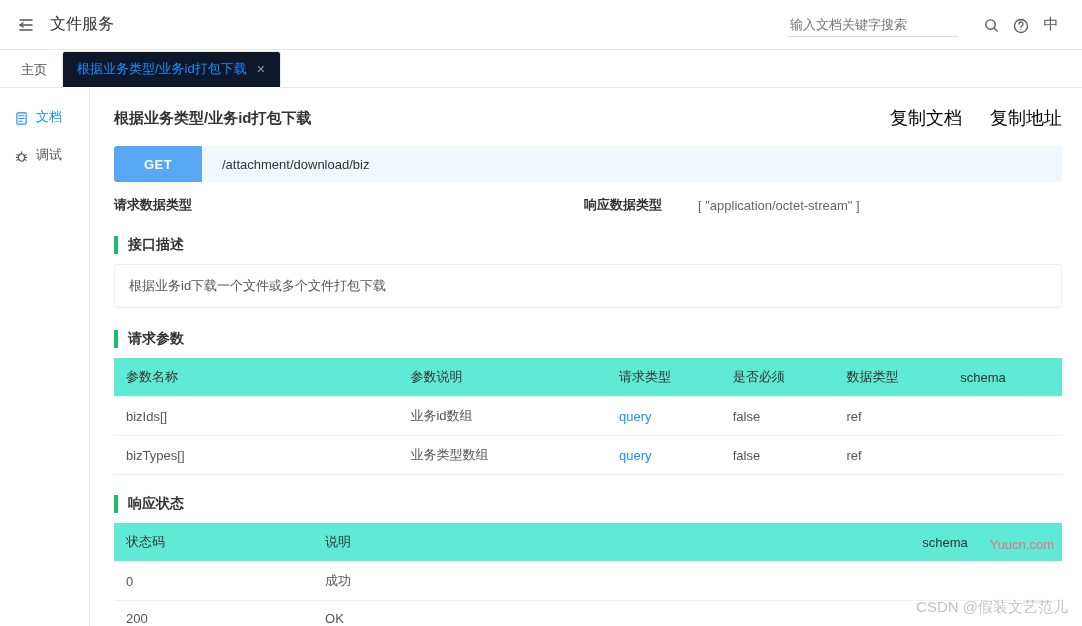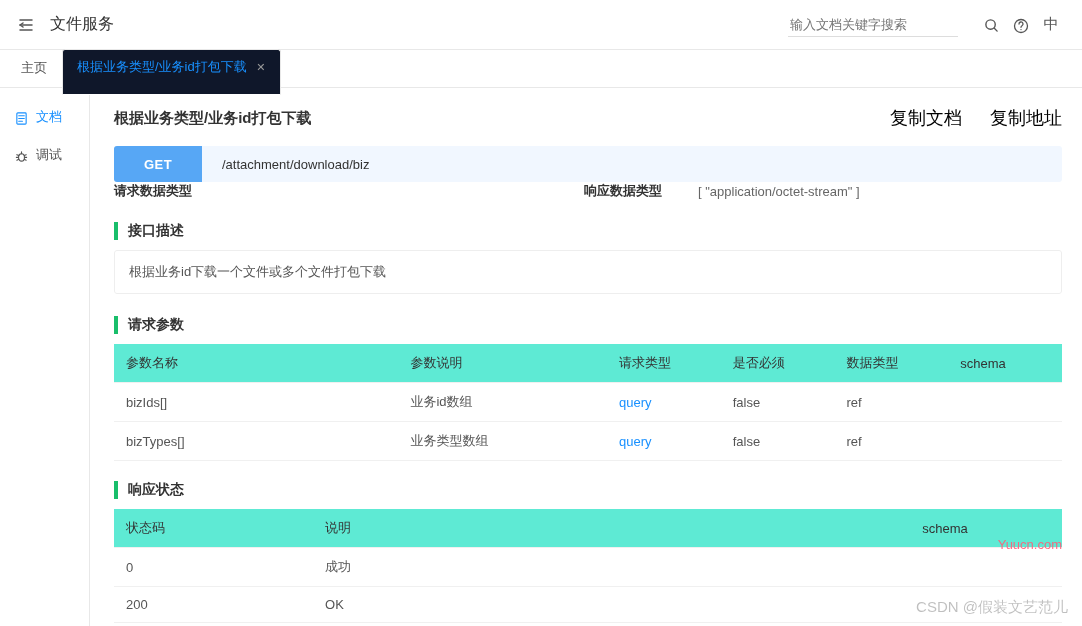--- a/index.html
+++ b/index.html
@@ -5,46 +5,46 @@
 * { box-sizing: border-box; margin: 0; padding: 0; }
 body { font-family: -apple-system, "Microsoft YaHei", "PingFang SC", sans-serif; font-size: 13px; color: #333; background: #fff; width: 1082px; height: 626px; overflow: hidden; position: relative; }
 .header { height: 50px; display: flex; align-items: center; border-bottom: 1px solid #e8e8e8; padding: 0 16px; }
 .header .collapse-icon { width: 20px; text-align: center; cursor: pointer; margin-right: 14px; color: #555; }
 .header .title { font-size: 16px; font-weight: 500; flex: none; }
 .header .spacer { flex: 1; }
 .header .search { color: #999; border: none; outline: none; width: 170px; padding: 4px 2px; font-size: 13px; background: transparent; }
 .header .search-border { border-bottom: 1px solid #ddd; margin-right: 18px; display: flex; align-items: center; }
 .header .icon-btn { width: 30px; text-align: center; color: #555; cursor: pointer; font-size: 15px; }
 .tabs { height: 38px; border-bottom: 1px solid #e8e8e8; display: flex; align-items: flex-end; padding: 0 6px; }
-.tab { padding: 8px 14px 18px; font-size: 13px; color: #555; cursor: pointer; border: 1px solid transparent; border-bottom: none; position: relative; top: 8px; }
+.tab { padding: 8px 14px 9px; font-size: 13px; color: #555; cursor: pointer; border: 1px solid transparent; border-bottom: none; position: relative; top: 1px; }
 .tab.active { color: #1890ff; border-color: #e8e8e8; border-bottom: 1px solid #fff; border-radius: 3px 3px 0 0; background: #0f172a; }
 .tab .close { margin-left: 6px; font-size: 11px; color: #999; }
 .body { display: flex; height: calc(626px - 50px - 38px); }
 .sidenav { width: 90px; border-right: 1px solid #e8e8e8; padding-top: 10px; }
 .sidenav .nav-item { display: flex; align-items: center; padding: 10px 14px; font-size: 13px; color: #555; cursor: pointer; gap: 8px; }
 .sidenav .nav-item.active { color: #1890ff; }
 .sidenav .nav-item .nicon { width: 14px; text-align: center; font-size: 13px; }
 .content { flex: 1; overflow-y: auto; padding: 18px 20px 10px 24px; }
 .ctitle-row { display: flex; align-items: center; margin-bottom: 16px; }
 .ctitle { font-size: 15px; font-weight: 600; flex: 1; }
 .action-link { font-size: 18px; color: #000000; margin-left: 28px; cursor: pointer; }
-.api-bar { display: flex; align-items: center; background: #f1f7ff; border-radius: 3px; height: 36px; overflow: hidden; }
+.api-bar { display: flex; align-items: center; background: #f1f7ff; border-radius: 3px; margin-bottom: 14px; height: 36px; overflow: hidden; }
 .method { background: #57a7f5; color: #fff; font-weight: 600; width: 88px; text-align: center; height: 100%; display: flex; align-items: center; justify-content: center; font-size: 13px; letter-spacing: 0.5px; }
 .path { padding-left: 20px; color: #333; }
 .meta-row { display: flex; align-items: center; margin-bottom: 22px; font-size: 13px; }
 .meta-label { font-weight: 600; color: #333; }
 .meta-sp1 { width: 470px; display: inline-block; }
 .meta-val { color: #666; margin-left: 36px; }
 .section-h { border-left: 4px solid #19be6b; padding-left: 10px; font-weight: 600; font-size: 14px; margin: 13px 0 10px; color: #333; }
 .desc-box { border: 1px solid #eee; border-radius: 3px; padding: 12px 14px; font-size: 13px; color: #555; margin-bottom: 22px; }
 table { width: 100%; border-collapse: collapse; font-size: 13px; margin-bottom: 20px; }
 th, td { text-align: left; padding: 10px 12px; border-bottom: 1px solid #f0f0f0; color: #555; }
 th { font-weight: 500; background: #5eead4; color: #333; }
 .link-c { color: #1890ff; }
-.wm1 { position: absolute; right: 20px; bottom: 74px; color: #ff5f78; font-size: 13px; opacity: 0.9; pointer-events: none; }
+.wm1 { position: absolute; right: 28px; bottom: 74px; color: #ff5f78; font-size: 13px; opacity: 0.9; pointer-events: none; }
 .wm2 { position: absolute; right: 14px; bottom: 9px; color: rgba(0,0,0,0.25); font-size: 15px; pointer-events: none; }
 svg { display: inline-block; vertical-align: middle; }
 </style>
 </head>
 <body>
 
 <div class="header">
   <span class="collapse-icon">
     <svg width="16" height="16" viewBox="0 0 16 16">
         <path d="M2 3h12M2 8h12M2 13h12" stroke="#555" stroke-width="1.5" stroke-linecap="round"></path>

